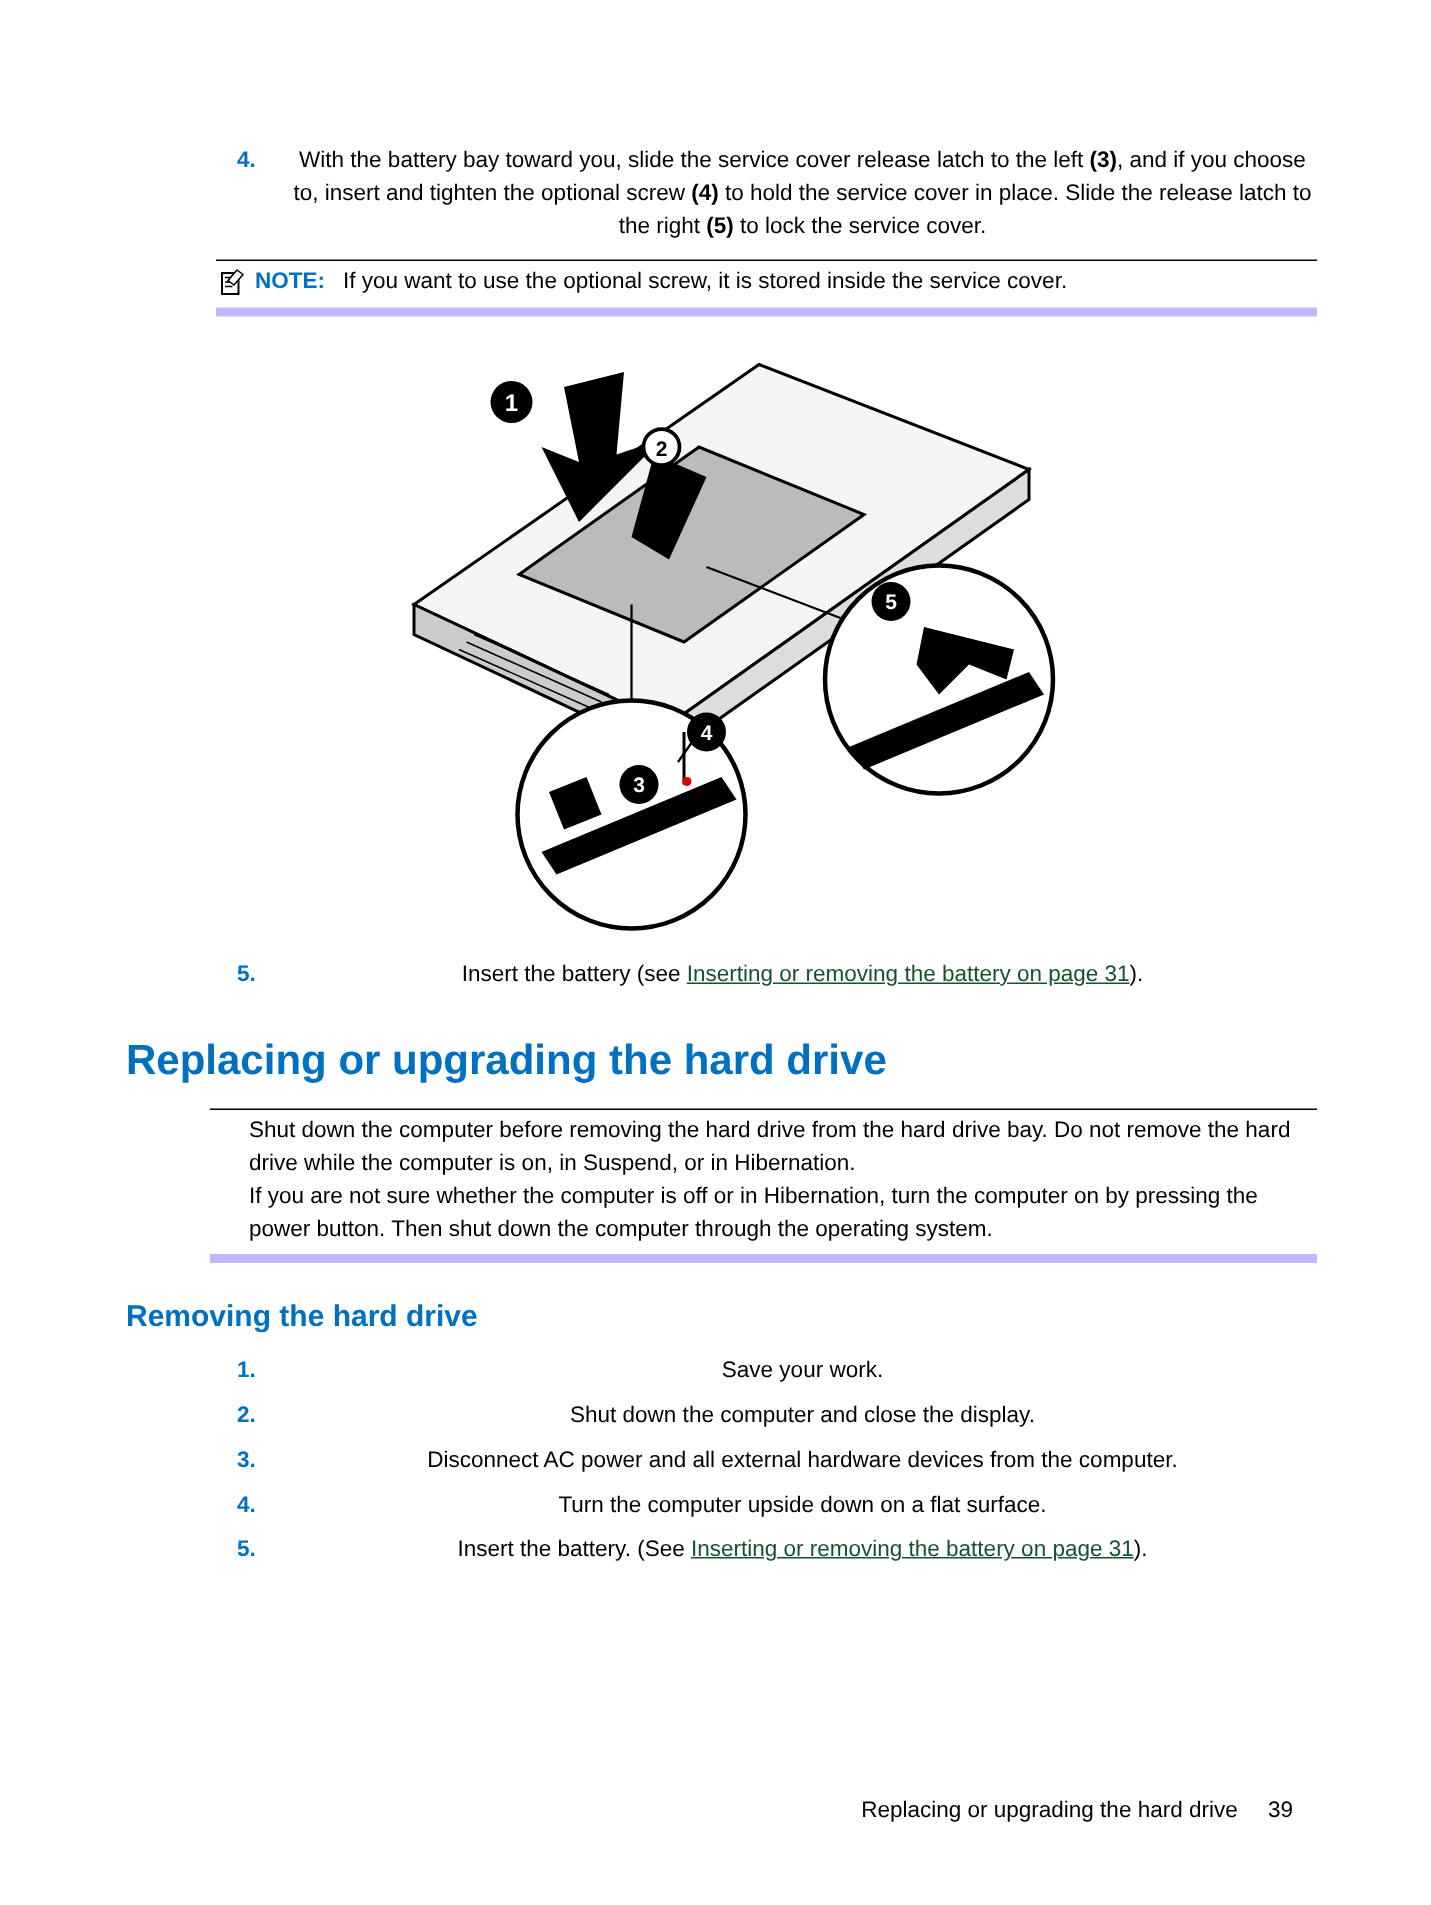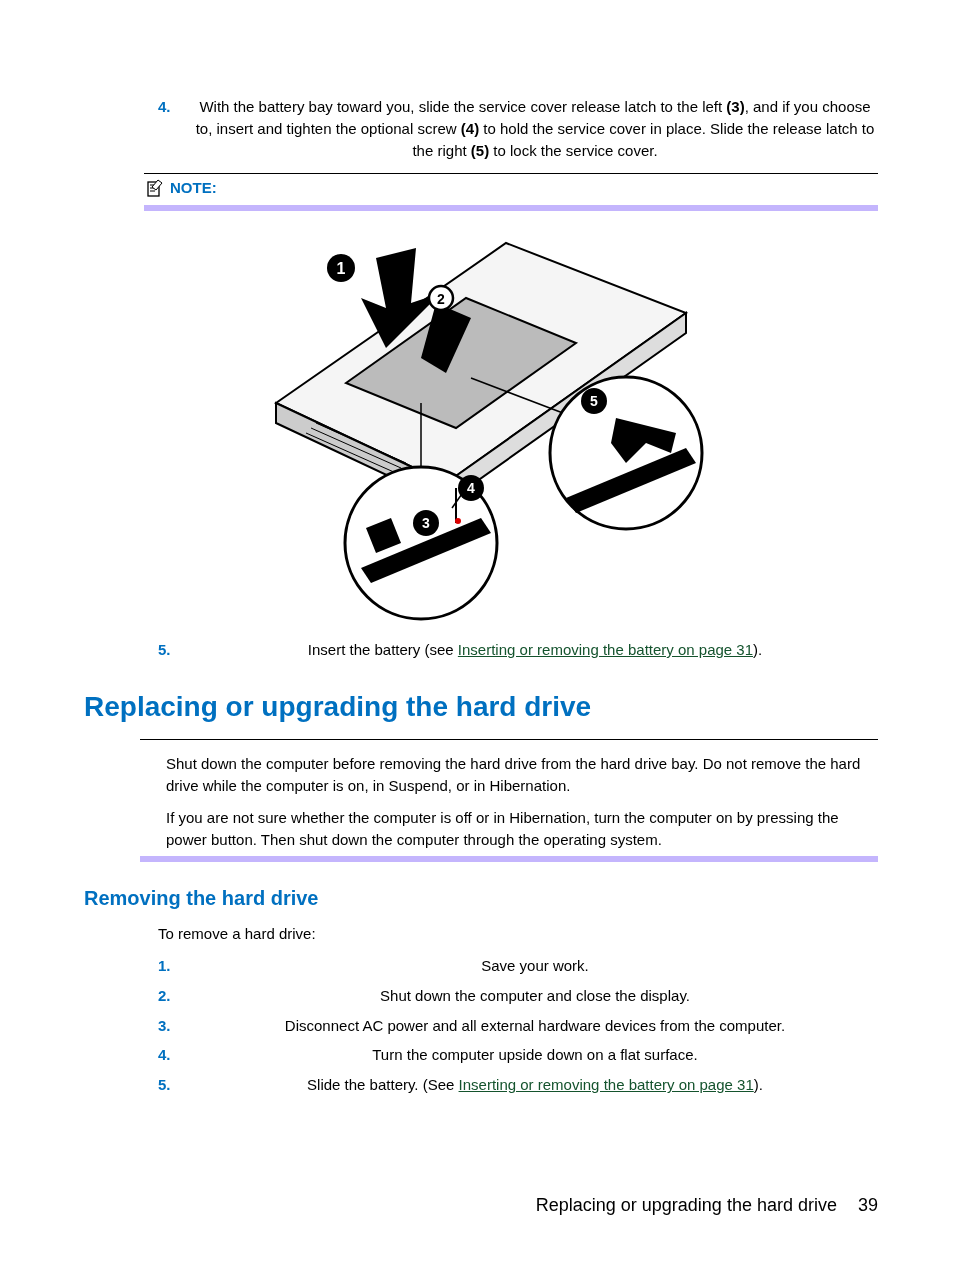--- a/index.html
+++ b/index.html
@@ -52,21 +52,20 @@
   }
   .callout-label {
     color: #0070c0;
     font-weight: bold;
     margin-left: 4px;
     margin-right: 12px;
     flex-shrink: 0;
   }
   .callout-text { flex: 1; }
   .callout-body p {
-    margin-top: 10px;
     margin-left: 26px;
   }
   .illus-wrap {
     display: flex;
     justify-content: center;
     margin: 12px 0 16px 0;
   }
   .illus-placeholder {
     width: 470px;
     height: 400px;
@@ -88,22 +87,22 @@
     margin-bottom: 10px;
   }
   .para { margin-bottom: 10px; }
   a.xref {
     color: #14532d;
     text-decoration: underline;
   }
   .footer {
     position: absolute;
     bottom: 52px;
-    right: 76px;
-    font-size: 18px;
+    right: 92px;
+    font-size: 15px;
   }
   .footer .pn { margin-left: 16px; }
   
   .note-icon svg, .caution-icon svg { display:block; }
 </style>
 </head>
 <body>
 
 <div class="content-block">
   <ol class="num-list">
@@ -120,20 +119,21 @@
   <div class="callout">
     <div class="callout-row">
       <span class="callout-icon note-icon">
         <svg width="18" height="18" viewBox="0 0 18 18">
           <rect x="2" y="3" width="11" height="14" fill="none" stroke="#000" stroke-width="1.3"></rect>
           <path d="M4 6h7M4 9h7M4 12h5" stroke="#000" stroke-width="1"></path>
           <path d="M12 1l4 3-6 7-4-3z" fill="#fff" stroke="#000" stroke-width="1"></path>
         </svg>
       </span>
       <span class="callout-label">NOTE:</span>
+      <span class="callout-text">If you want to use the optional screw, it is stored inside the service cover.</span>
     </div>
   </div>
 </div>
 
 <div class="illus-wrap">
   <div class="illus-placeholder">
     <svg viewBox="0 0 470 400">
 
       <polygon points="30,180 260,20 440,90 200,260" fill="#f5f5f5" stroke="#000" stroke-width="2"></polygon>
       <polygon points="30,180 200,260 200,280 30,200" fill="#ccc" stroke="#000" stroke-width="2"></polygon>
@@ -195,42 +195,41 @@
     <div class="callout-body">
       <p>Shut down the computer before removing the hard drive from the hard drive bay. Do not remove the hard drive while the computer is on, in Suspend, or in Hibernation.</p>
       <p>If you are not sure whether the computer is off or in Hibernation, turn the computer on by pressing the power button. Then shut down the computer through the operating system.</p>
     </div>
   </div>
 </div>
 
 <h2 class="subsection">Removing the hard drive</h2>
 
 <div class="content-block">
-  <p class="para">To remove a hard drive:</p>
   <ol class="num-list">
     <li>
       <span class="num">1.</span>
       <span class="li-body">Save your work.</span>
     </li>
     <li>
       <span class="num">2.</span>
       <span class="li-body">Shut down the computer and close the display.</span>
     </li>
     <li>
       <span class="num">3.</span>
       <span class="li-body">Disconnect AC power and all external hardware devices from the computer.</span>
     </li>
     <li>
       <span class="num">4.</span>
       <span class="li-body">Turn the computer upside down on a flat surface.</span>
     </li>
     <li>
       <span class="num">5.</span>
       <span class="li-body">
-        <span>Slide the battery. (See </span><a href="#" class="xref">Inserting or removing the battery on page 31</a><span>).</span>
+        <span>Insert the battery. (See </span><a href="#" class="xref">Inserting or removing the battery on page 31</a><span>).</span>
       </span>
     </li>
   </ol>
 </div>
 
 <div class="footer">
   <span>Replacing or upgrading the hard drive</span>
   <span class="pn">39</span>
 </div>
 

